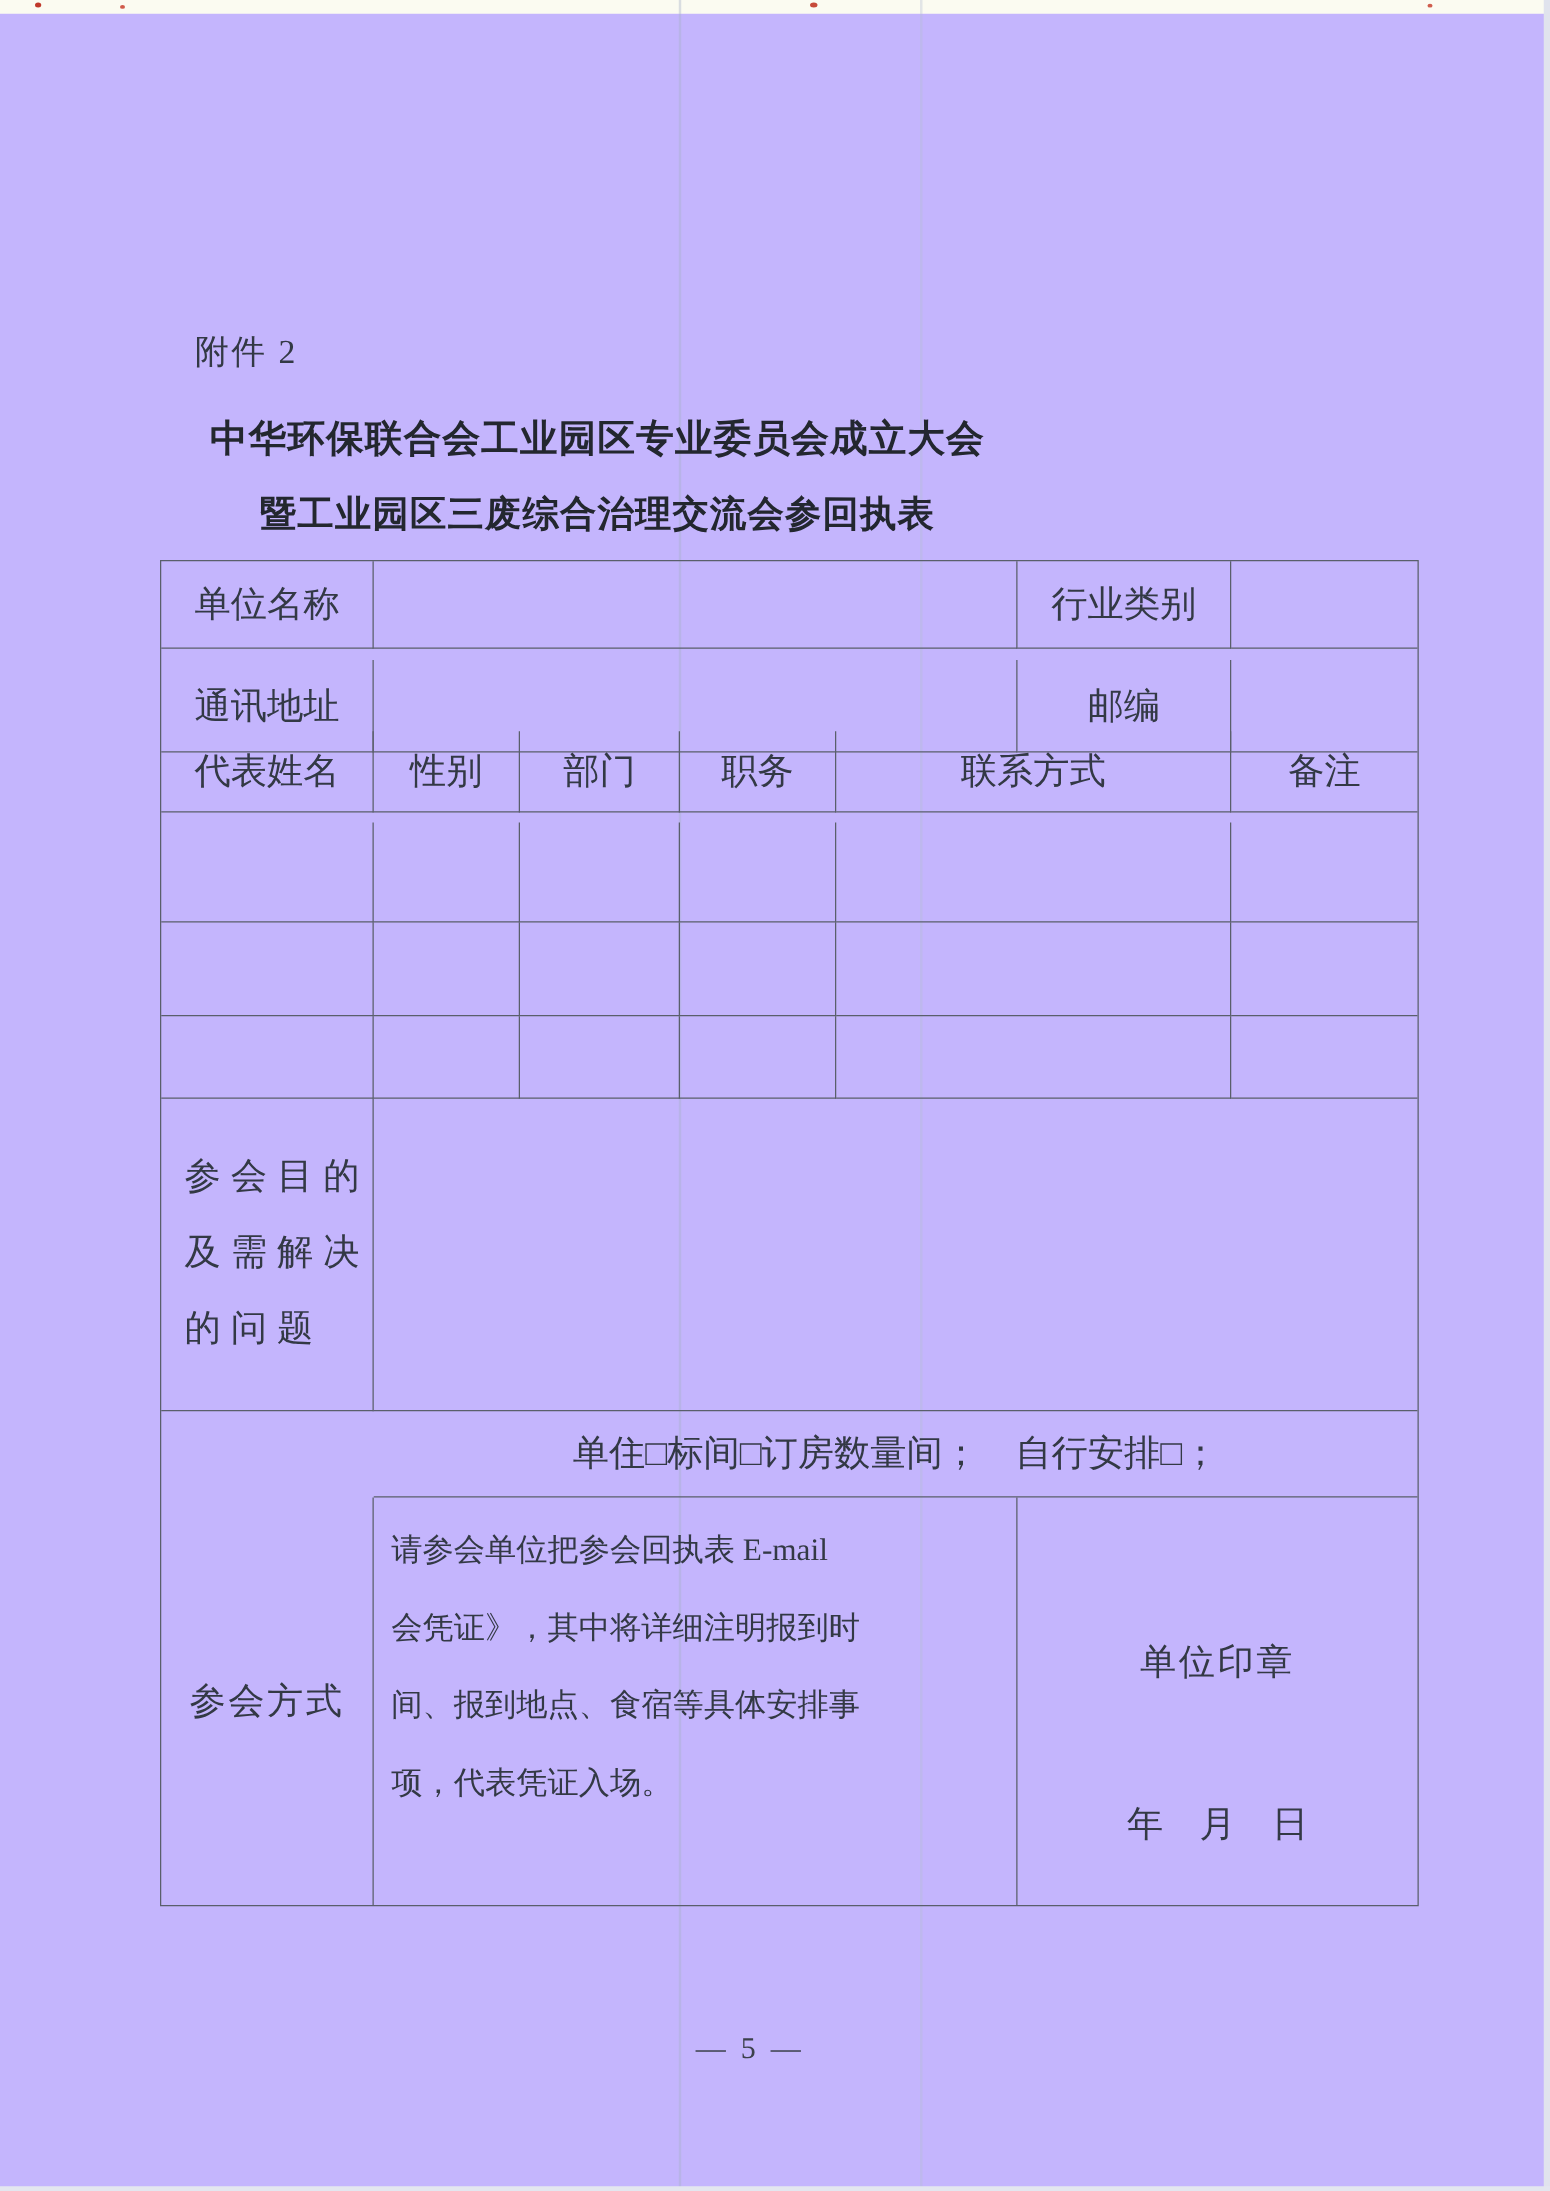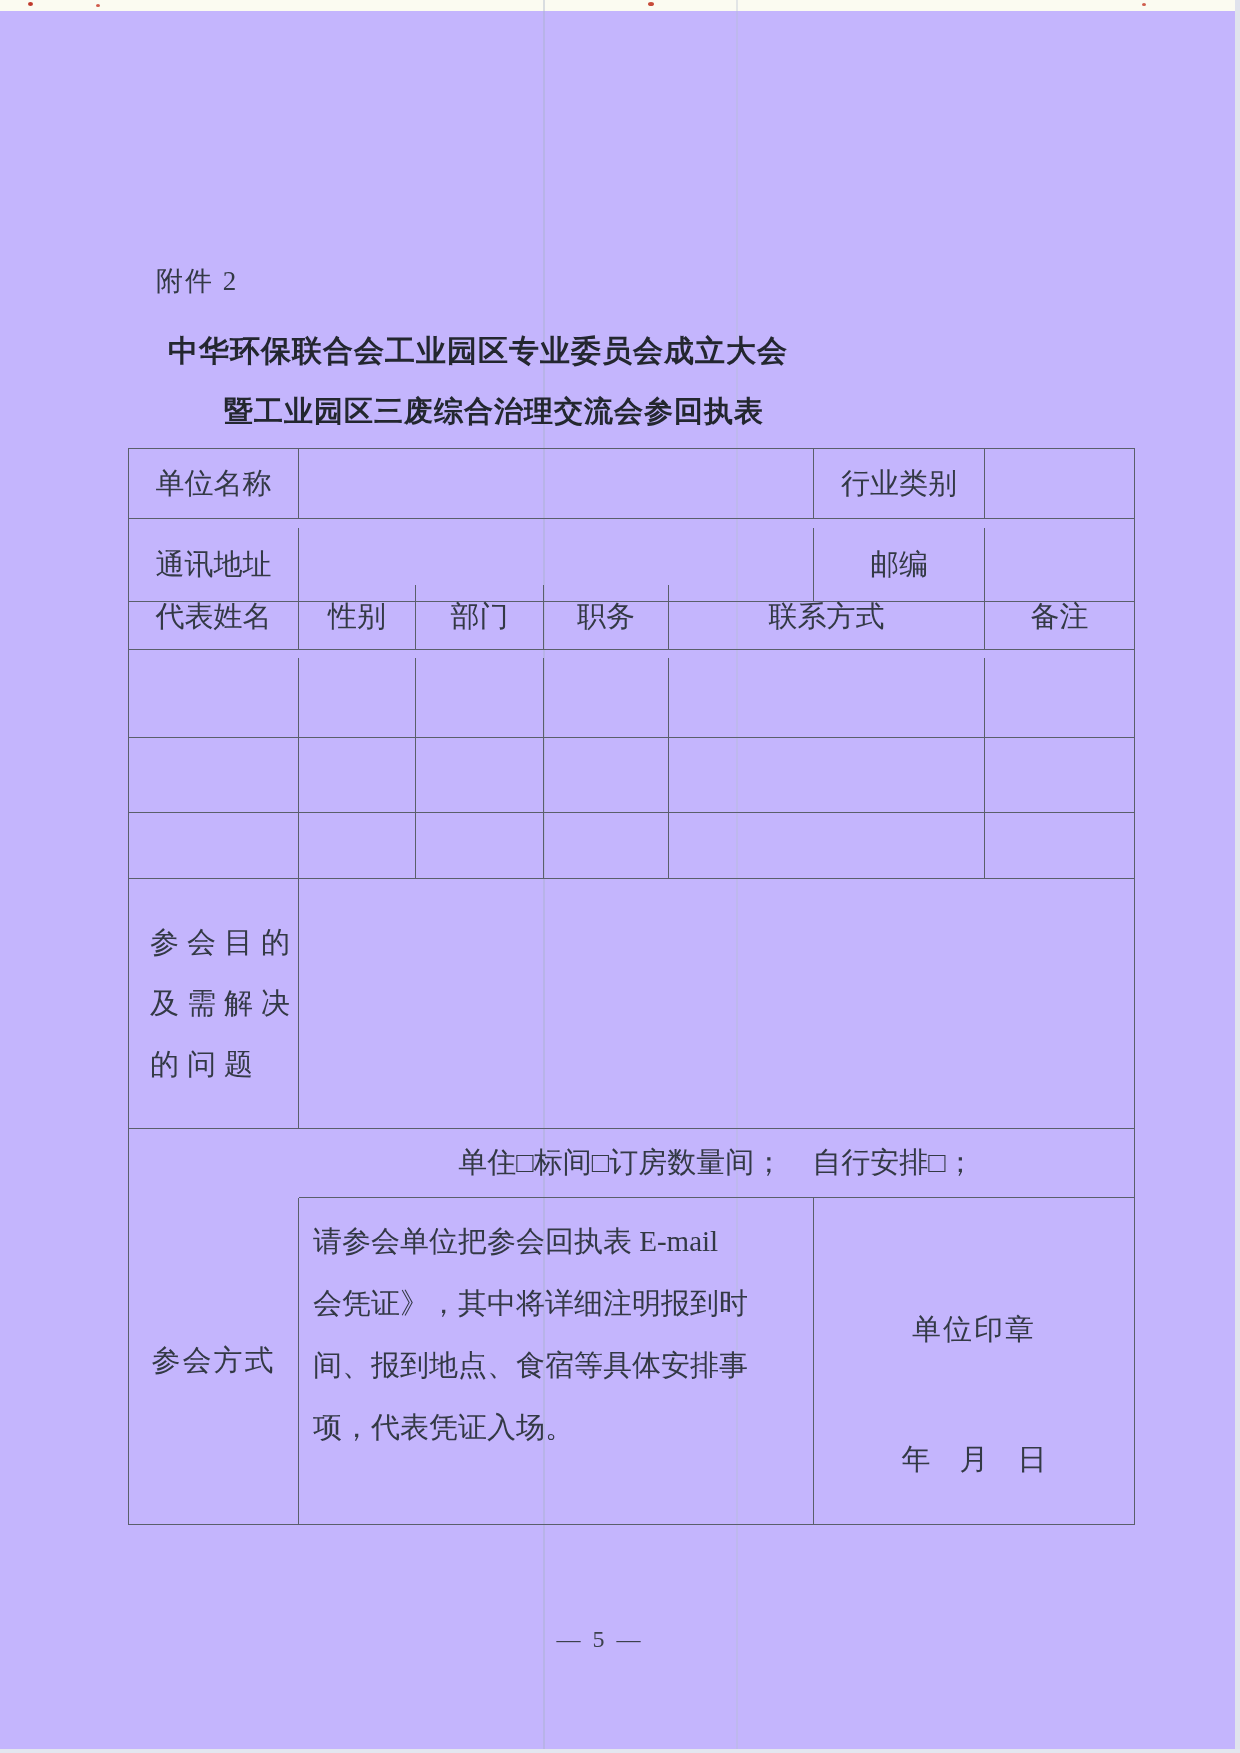--- a/index.html
+++ b/index.html
@@ -22,21 +22,21 @@
   .scan-a{left:543px;background:rgba(168,177,200,0.40);}
   .scan-b{left:736px;background:rgba(180,188,210,0.35);}
   .right-shade{position:absolute;right:0;top:0;width:5px;height:100%;background:#e0e3ed;}
   .bottom-shade{position:absolute;left:0;bottom:0;width:100%;height:4px;background:#e3e6ef;}
 
   
   .attachment{position:absolute;left:156px;top:263px;font-size:27px;letter-spacing:2px;}
   .title{position:absolute;left:0;width:1052px;text-align:center;box-sizing:border-box;
          padding-right:96px;font-weight:bold;color:#23272f;}
   .title1{top:331px;font-size:30px;letter-spacing:1px;}
-  .title2{top:392px;font-size:29px;letter-spacing:1px;margin-left:16px;}
+  .title2{top:392px;font-size:29px;letter-spacing:1px;}
 
   
   .ftable{position:absolute;left:128px;top:448px;width:1005px;height:1075px;
           border:1px solid #5a5f6b;}
   .cell{position:absolute;box-sizing:border-box;
         border-right:1px solid #5a5f6b;border-bottom:1px solid #5a5f6b;
         display:flex;align-items:center;justify-content:center;
         font-size:29px;}
   
   .x0{left:0;width:170px;}
@@ -58,26 +58,26 @@
   .r6{top:364px;height:66px;}
   .r7{top:430px;height:250px;}
   .r8{top:680px;height:69px;}
   .r9{top:749px;height:326px;}
   .no-r{border-right:none;}
   .no-b{border-bottom:none;}
 
   .accom-label{letter-spacing:6px;padding-left:4px;}
   .pm-label{letter-spacing:2px;}
 
-  .purpose-label{justify-content:flex-end;padding-left:16px;}
+  .purpose-label{justify-content:center;padding-left:16px;font-family:Liberation Mono, monospace;}
   .purpose-label .pline{letter-spacing:8px;line-height:61px;font-size:29px;}
 
   .pm-text{justify-content:flex-start;align-items:flex-start;
            padding:12px 0 0 14px;}
-  .pm-text .tline{line-height:62px;font-size:29px;white-space:pre;}
+  .pm-text .tline{line-height:62px;font-size:25px;white-space:pre;}
 
   .seal-cell{position:relative;}
   .seal-stamp{position:absolute;left:0;right:0;top:112px;text-align:center;
               font-size:29px;letter-spacing:2px;}
   .seal-date{position:absolute;left:0;right:0;top:242px;text-align:center;
              font-size:29px;}
 
   .pagenum{position:absolute;left:0;width:1240px;top:1626px;text-align:center;
            box-sizing:border-box;padding-right:40px;font-size:24px;
            letter-spacing:3px;color:#3c414c;}

